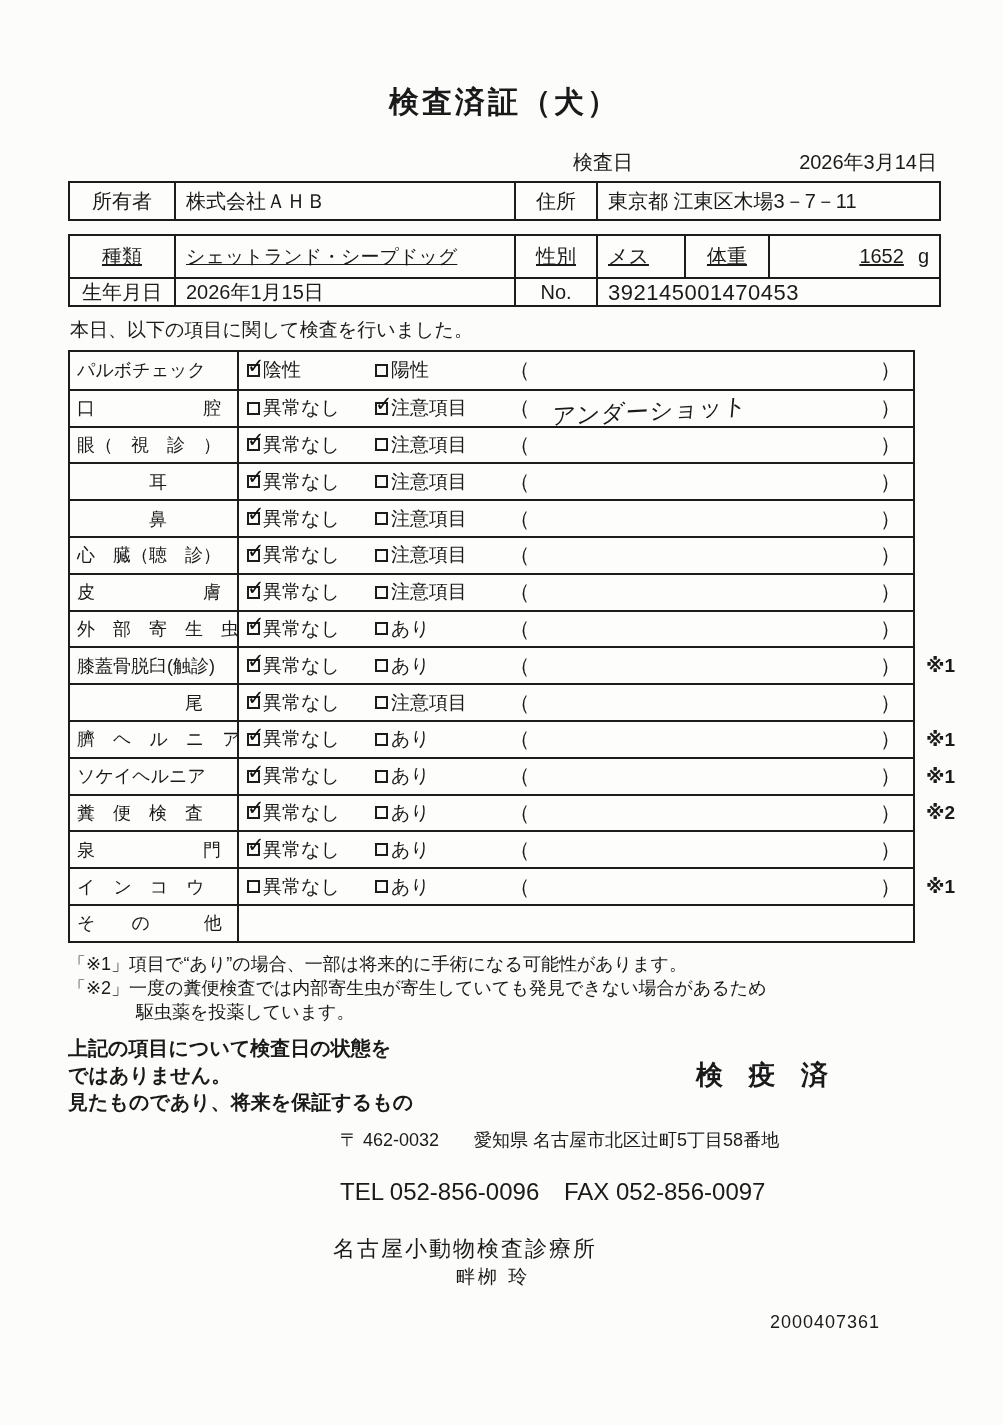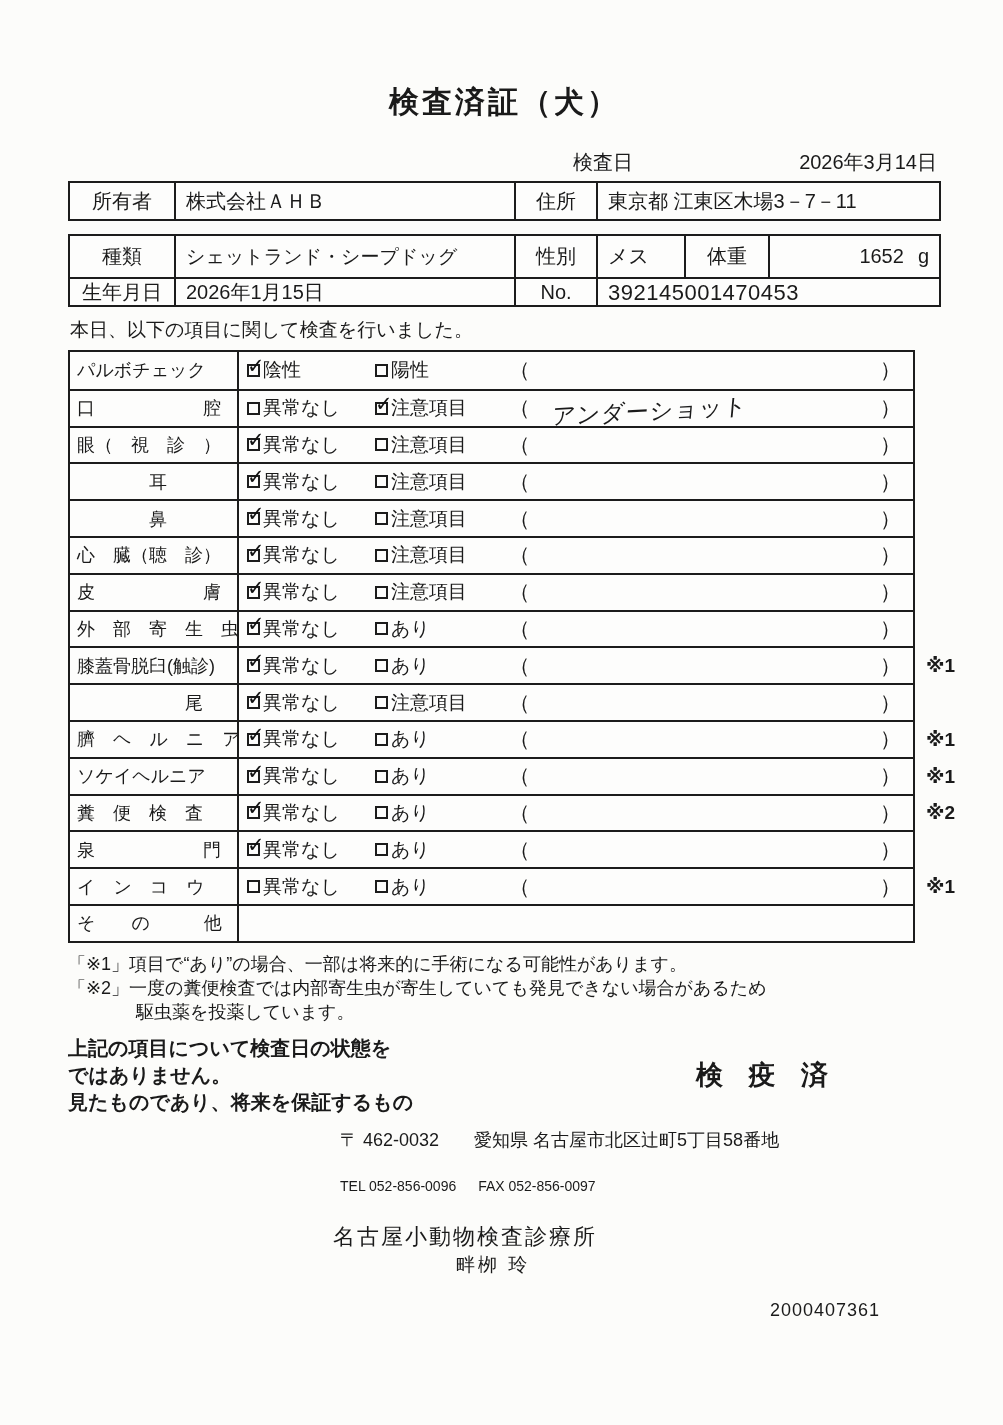--- a/index.html
+++ b/index.html
@@ -26,21 +26,21 @@
 
   .grid { display:grid; border:2px solid #1c1c1c; background:#fdfdfc; }
   .gc { display:flex; align-items:center; font-size:20px; min-width:0; }
   .gc + .gc { border-left:2px solid #1c1c1c; }
   .gc.lab { justify-content:center; }
   .gc.val { padding:0 10px; }
   .t1 { grid-template-columns:104px 340px 82px 347px; height:40px; }
   .t2 { margin-top:13px; border:2px solid #1c1c1c; background:#fdfdfc; }
   .t2row { display:grid; }
   .t2row + .t2row { border-top:2px solid #1c1c1c; }
-  .t2a { grid-template-columns:104px 340px 82px 88px 84px 171px; height:41px; }
+  .t2a { grid-template-columns:104px 340px 82px 88px 84px 171px; height:41px;text-decoration:underline; }
   .t2b { grid-template-columns:104px 340px 82px 347px; height:28px; }
   .t2row .gc { border-left:none; }
   .t2row .gc + .gc { border-left:2px solid #1c1c1c; }
   .weight-cell { justify-content:flex-end; padding-right:14px; }
   .weight-unit { margin-left:14px; }
   .no-value { font-size:22px; letter-spacing:0.5px; }
   .breed-val { font-size:19px; }
 
   .intro { font-size:19px; margin:10px 0 7px 2px; }
 
@@ -84,21 +84,21 @@
 
   .disc-row { display:flex; margin-top:11px; }
   .disclaimer { font-size:20px; font-weight:bold; line-height:27px; }
   .stamp {
     margin-left:auto; margin-right:104px; align-self:center;
     font-size:27px; font-weight:600; letter-spacing:9px; white-space:nowrap;
   }
 
   .addr { margin-top:12px; margin-left:272px; font-size:18px; }
   .addr .postal { margin-right:30px; }
-  .tel-row { margin-top:26px; margin-left:272px; font-size:14px; }
+  .tel-row { margin-top:26px; margin-left:272px; font-size:24px; }
   .tel-row .fax { margin-left:18px; }
   .clinic { margin-top:28px; margin-left:265px; font-size:22px; letter-spacing:2px; }
   .vet { margin-left:388px; font-size:19px; letter-spacing:3px; }
   .serial { margin-top:22px; margin-left:702px; font-size:18px; letter-spacing:1px; }
 </style>
 </head>
 <body>
 
 <div class="page">
 

